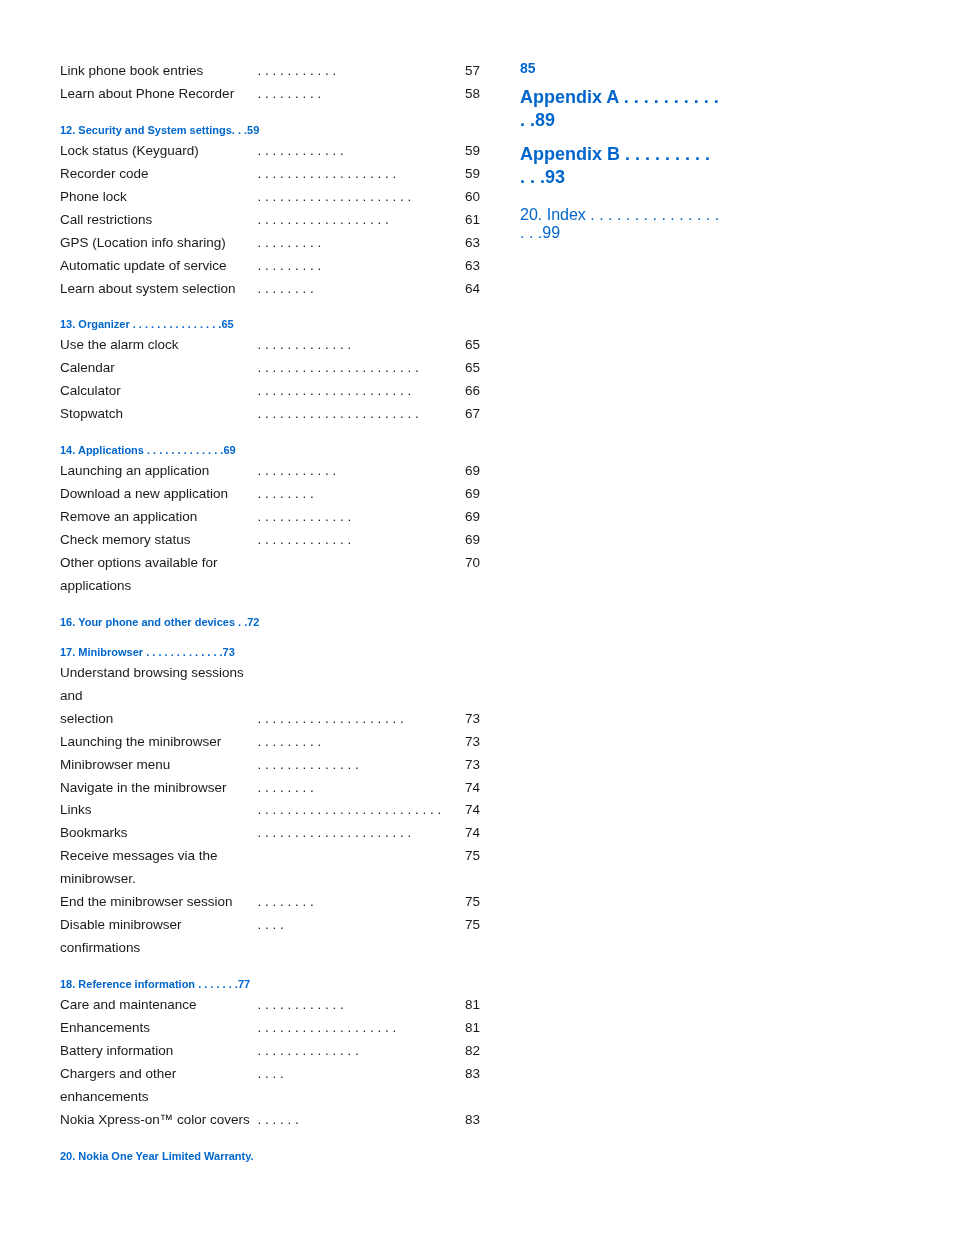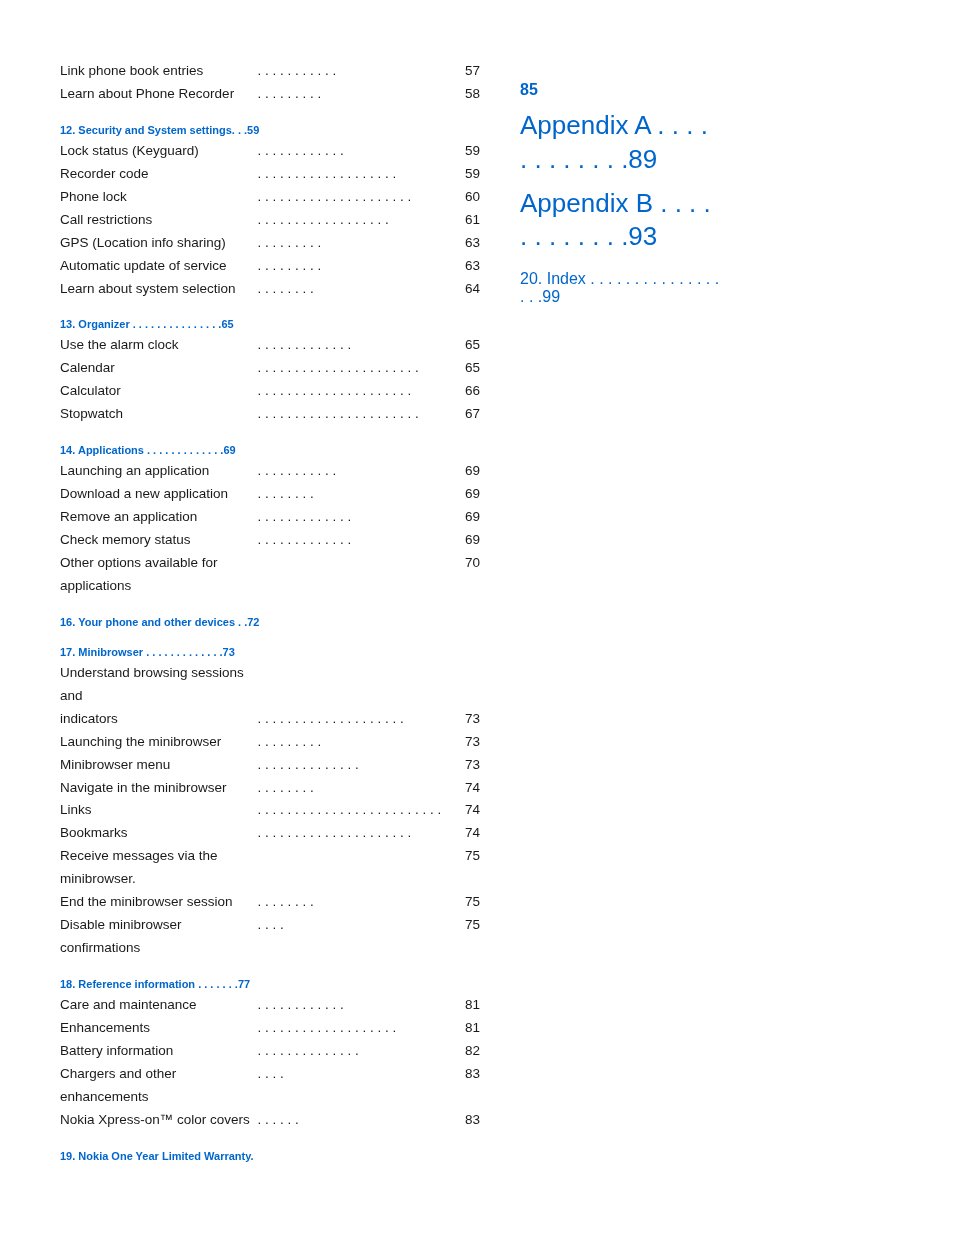--- a/index.html
+++ b/index.html
@@ -68,32 +68,31 @@
       text-align: right;
       min-width: 25px;
     }
 
     .appendix-section {
       margin-bottom: 10px;
     }
 
     .appendix-title {
       color: #0066cc;
-      font-size: 26px;
-      font-weight: normal;
+      font-size: 18px;
+      font-weight: bold;
       line-height: 1.3;
     }
 
     .appendix-number {
       color: #0066cc;
-      font-size: 16px;
+      font-size: 14px;
       font-weight: bold;
       display: block;
       margin-bottom: 0;
-      margin-top: 21px;
     }
 
     .index-entry {
       color: #0066cc;
       font-size: 16px;
       font-weight: normal;
       margin-top: 16px;
     }
   </style>
 </head>
@@ -213,21 +212,21 @@
     </div>
 
     <div class="toc-section">
       <div class="section-header">17.  Minibrowser  . . . . . . . . . . . . .73</div>
       <div class="toc-entry">
         <span class="entry-text">Understand browsing sessions and</span>
         <span class="dots"></span>
         <span class="page-num"></span>
       </div>
       <div class="toc-entry">
-        <span class="entry-text">    indicators</span>
+        <span class="entry-text">    selection</span>
         <span class="dots"> . . . . . . . . . . . . . . . . . . . .</span>
         <span class="page-num">73</span>
       </div>
       <div class="toc-entry">
         <span class="entry-text">Launching the minibrowser</span>
         <span class="dots">. . . . . . . . .</span>
         <span class="page-num">73</span>
       </div>
       <div class="toc-entry">
         <span class="entry-text">Minibrowser menu</span>
@@ -289,21 +288,21 @@
         <span class="page-num">83</span>
       </div>
       <div class="toc-entry">
         <span class="entry-text">Nokia Xpress-on™ color covers</span>
         <span class="dots"> . . . . . .</span>
         <span class="page-num">83</span>
       </div>
     </div>
 
     <div class="toc-section">
-      <div class="section-header">19.  Nokia One Year Limited Warranty.</div>
+      <div class="section-header">20.  Nokia One Year Limited Warranty.</div>
     </div>
 
   </div>
 
   <div class="right-column">
     <div class="appendix-section">
       <span class="appendix-number">85</span>
     </div>
     <div class="appendix-section">
       <div class="appendix-title">

